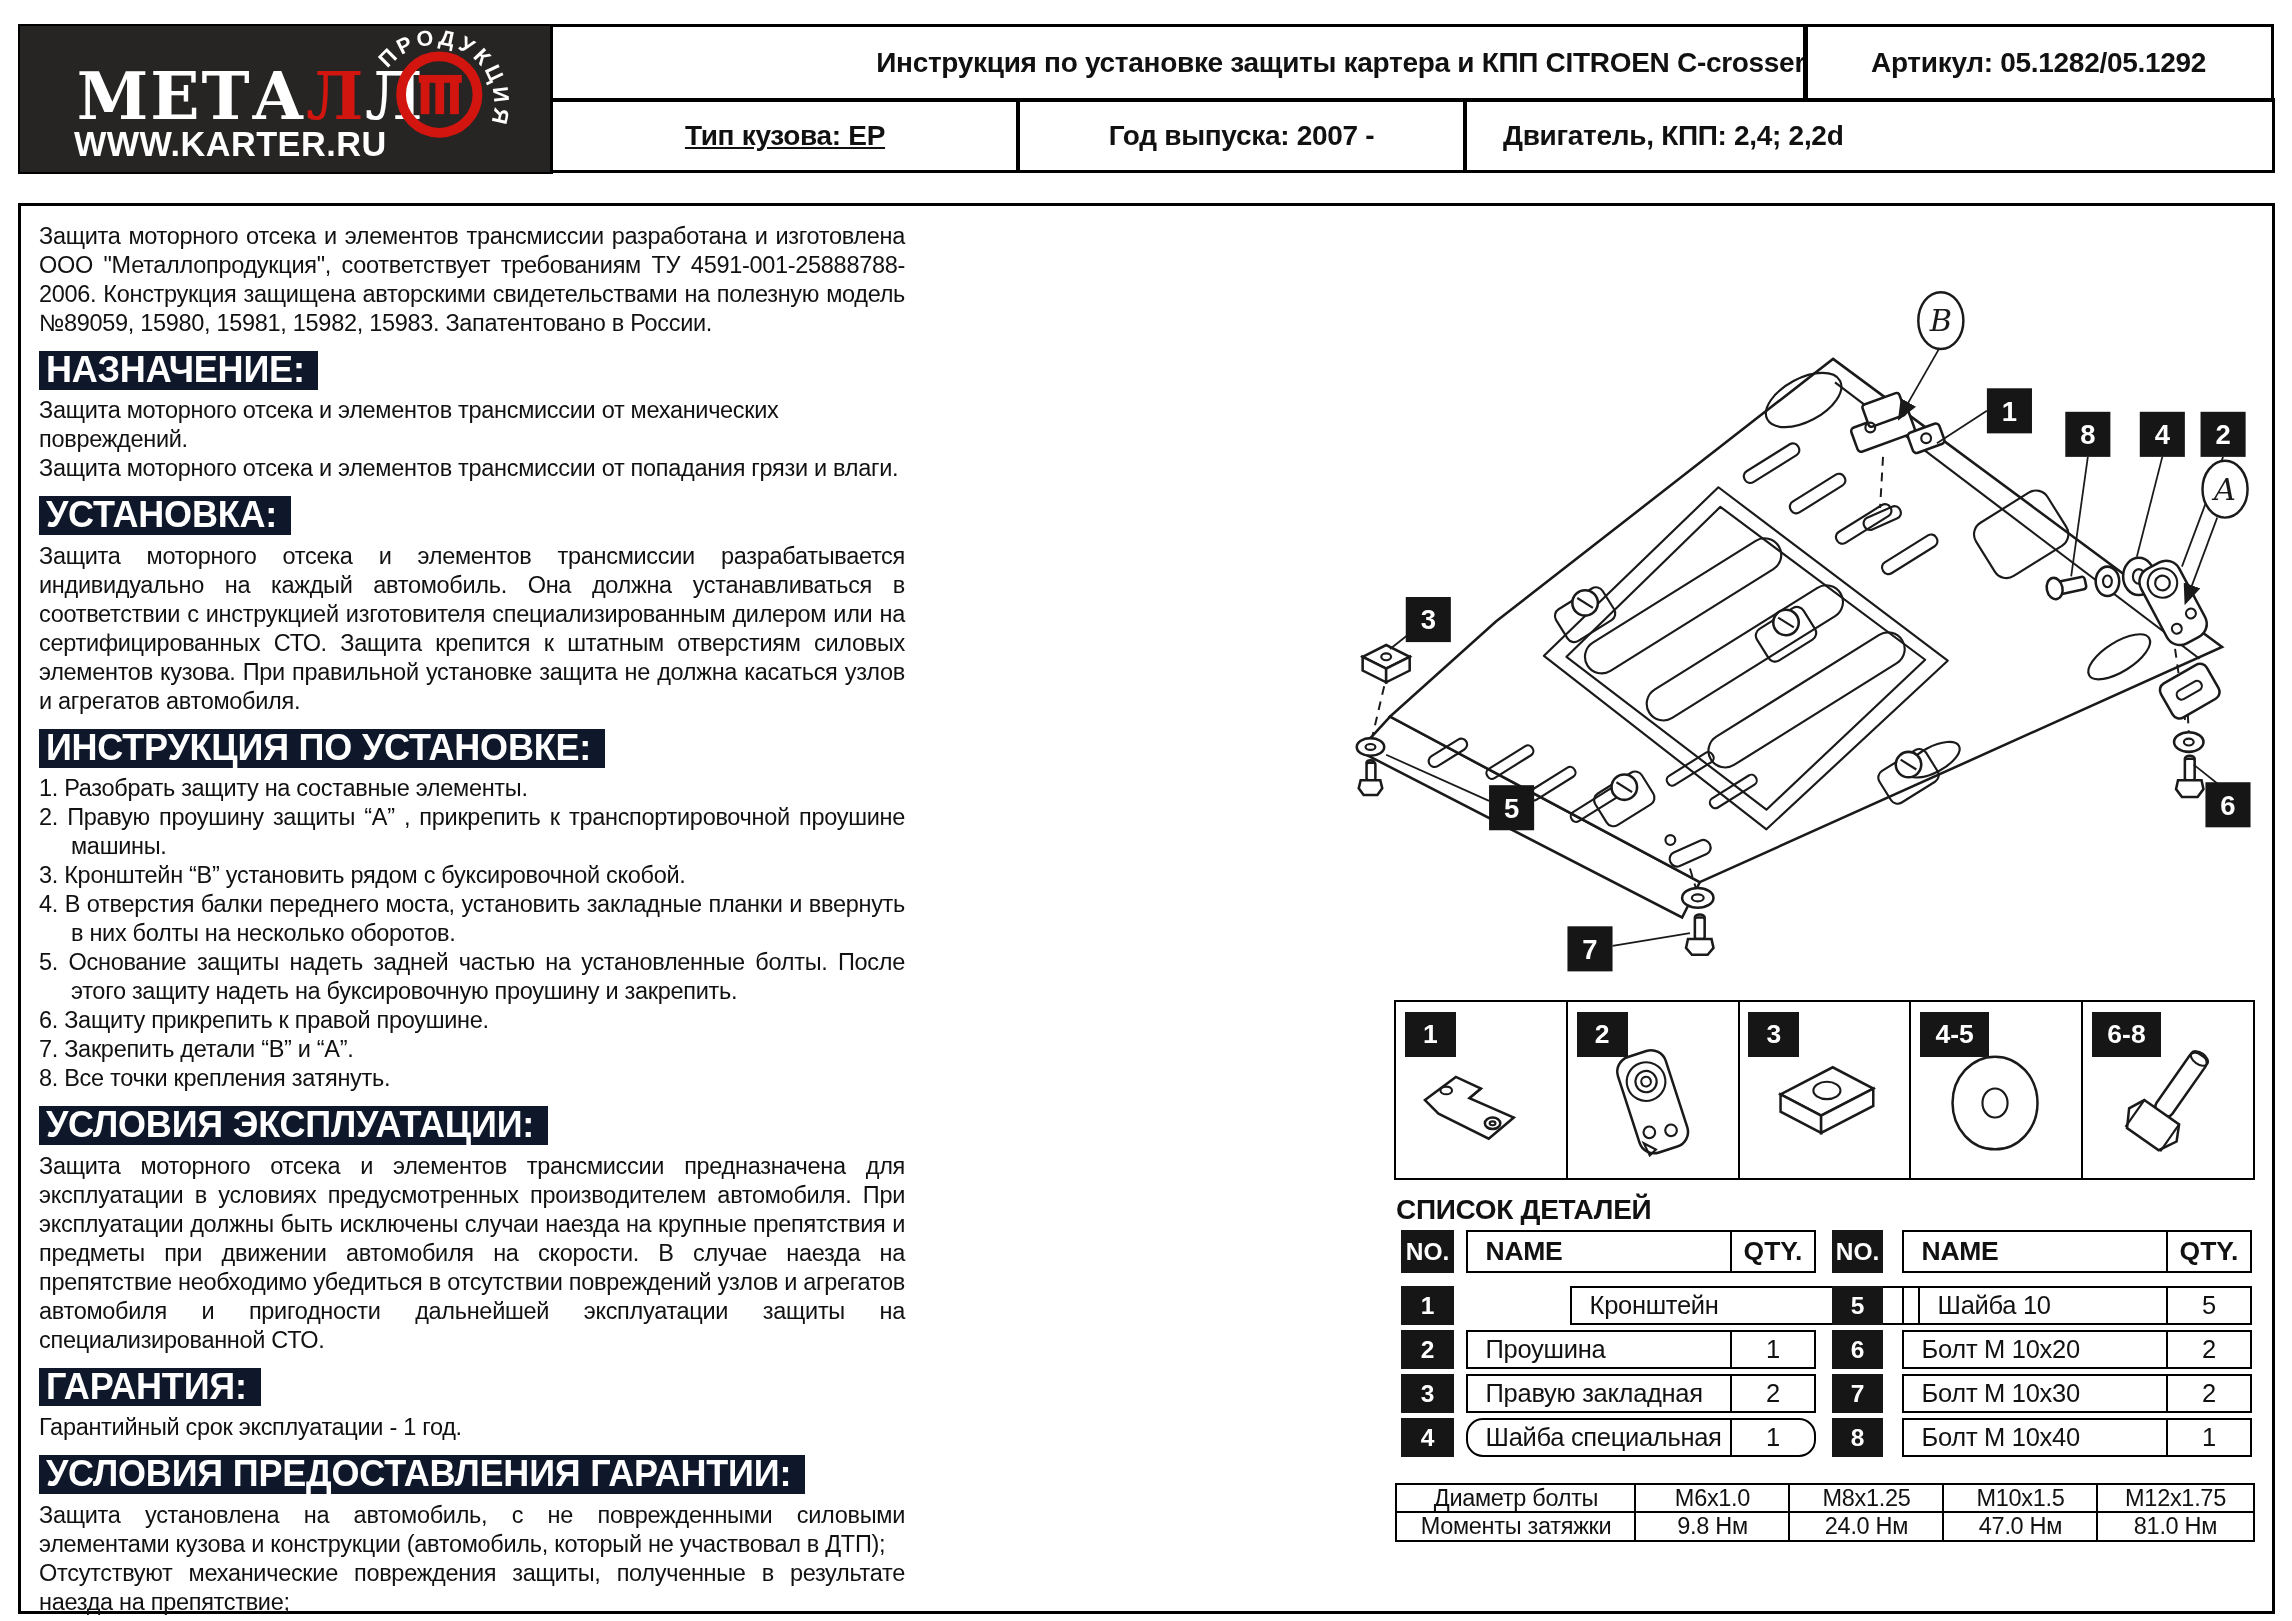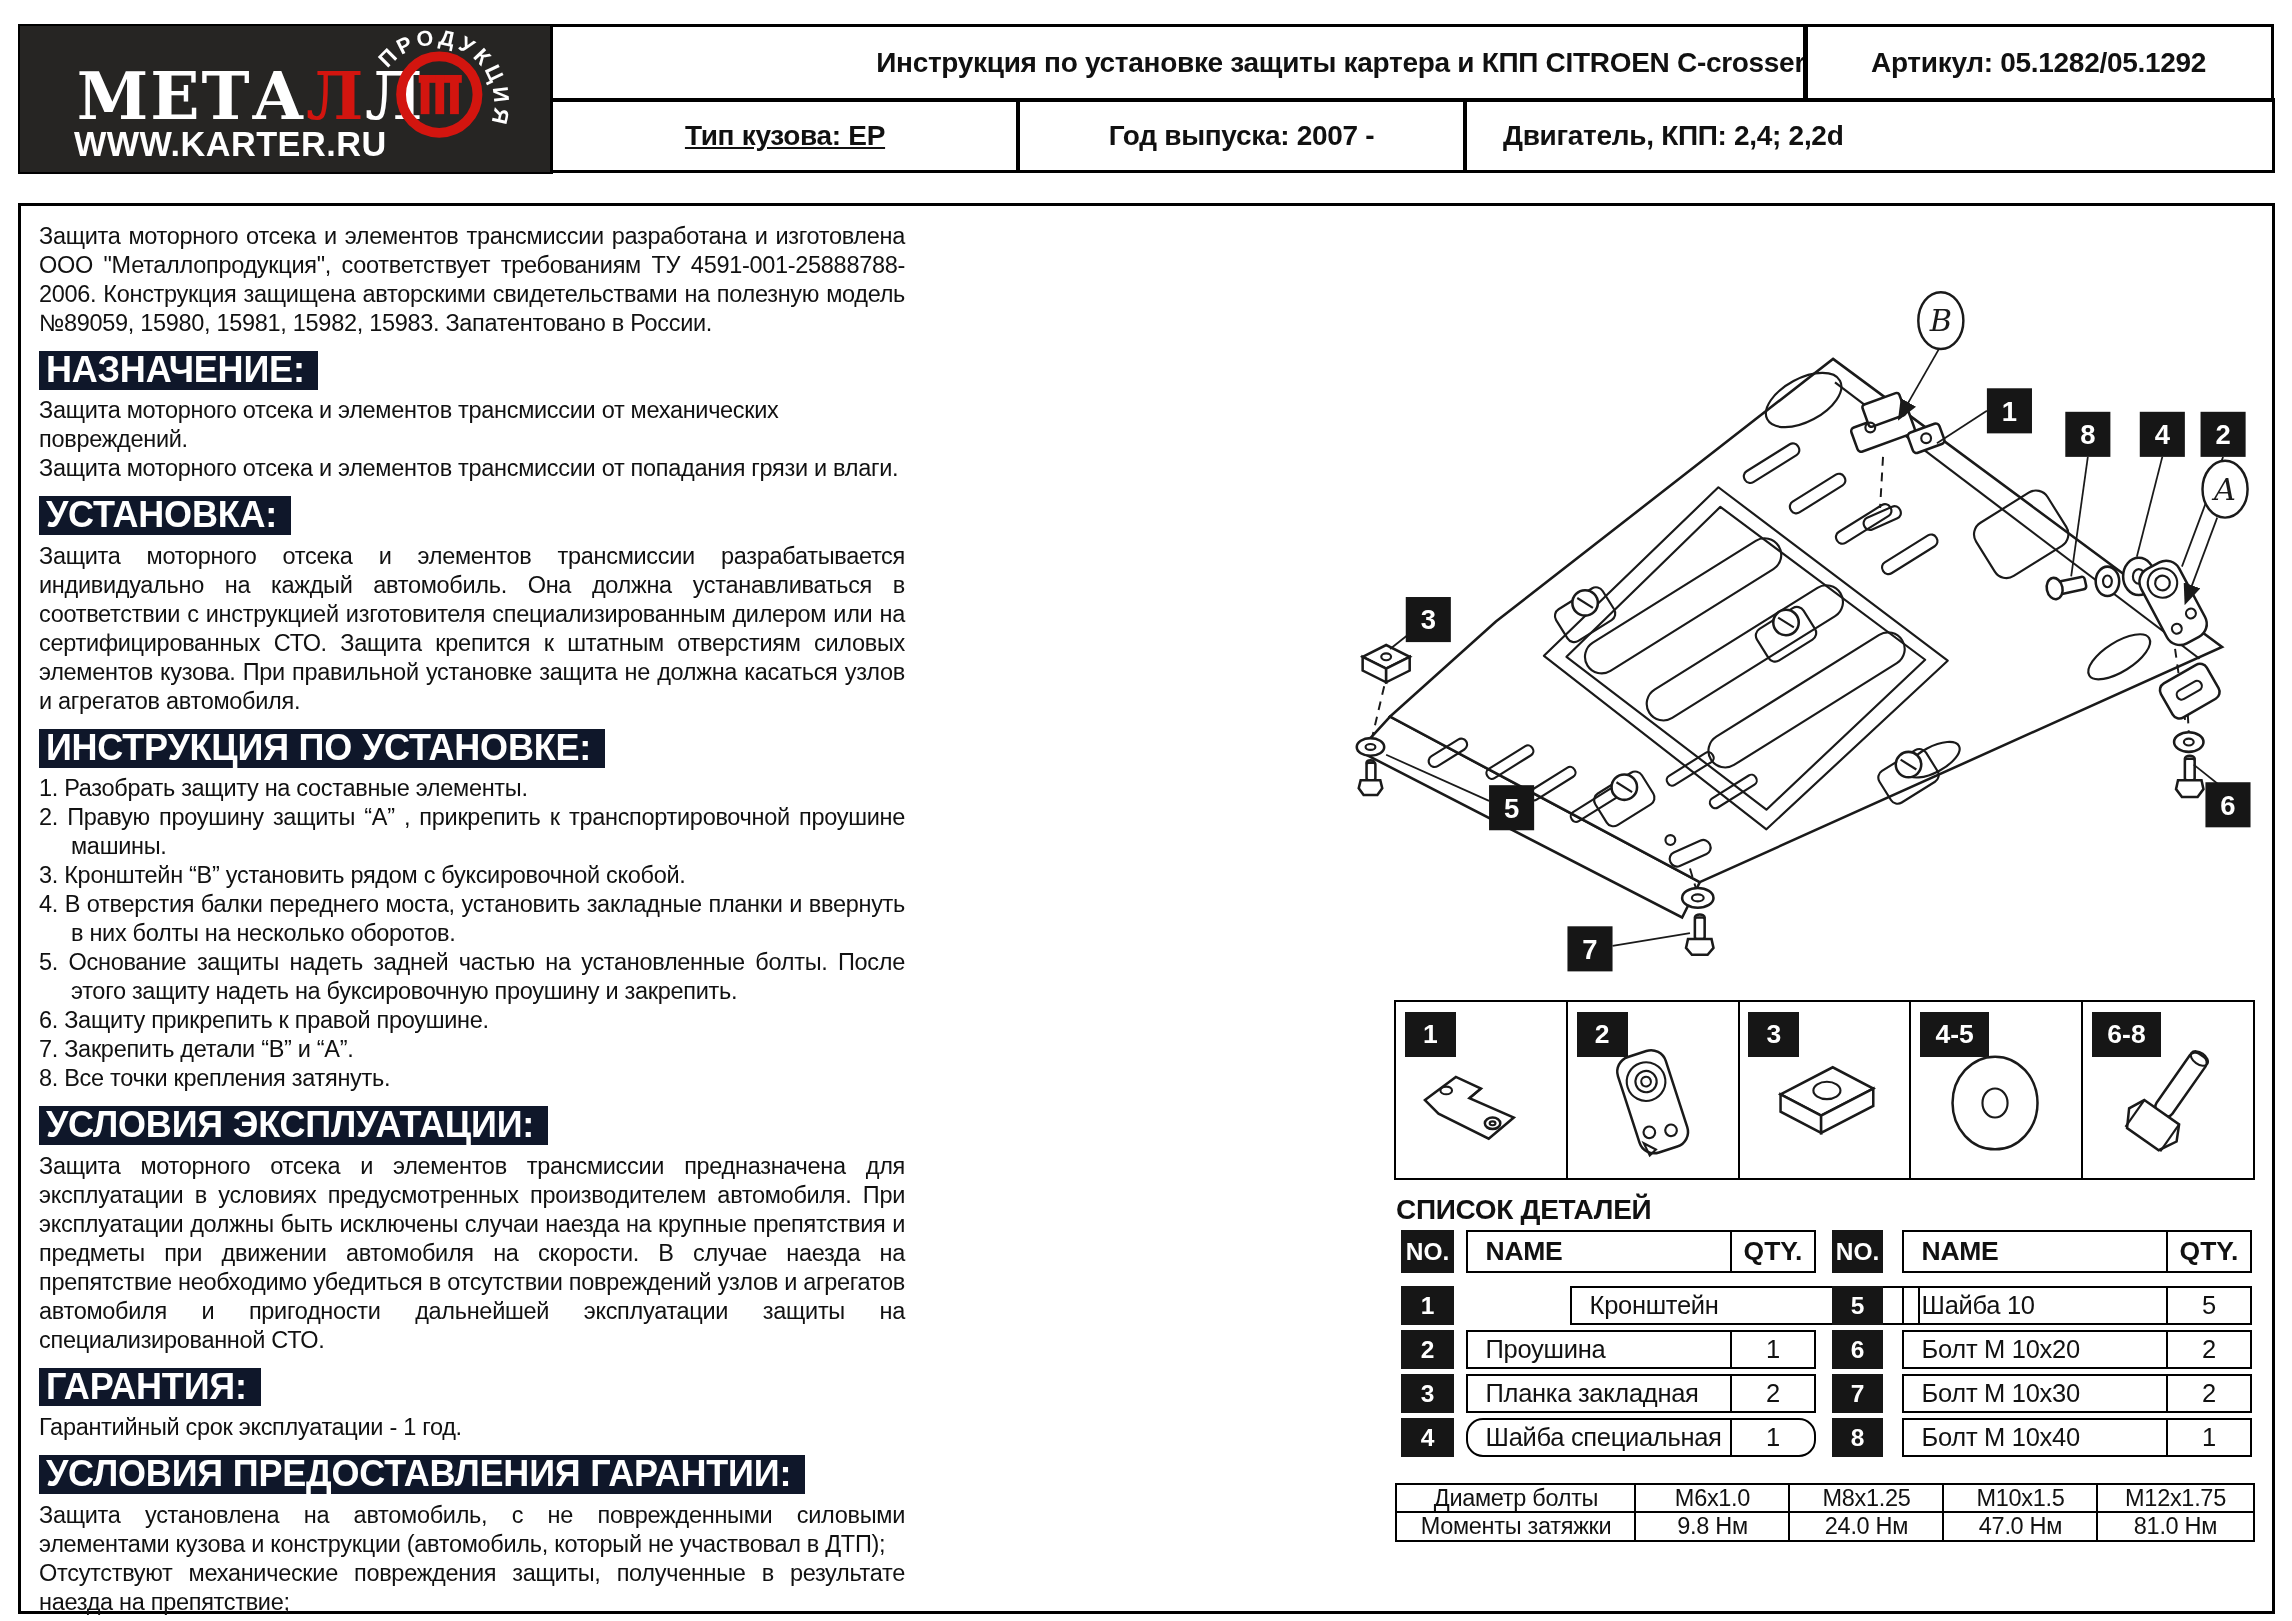--- a/index.html
+++ b/index.html
@@ -377,37 +377,37 @@
     <div class="tname">Кронштейн</div>
     <div class="tqty">1</div>
   </div>
   <div class="abs no-chip" style="left:1401px;top:1330px;width:53px;height:39px;">2</div>
   <div class="abs tbox" style="left:1466px;top:1330px;width:350px;height:39px;">
     <div class="tname">Проушина</div>
     <div class="tqty">1</div>
   </div>
   <div class="abs no-chip" style="left:1401px;top:1374px;width:53px;height:39px;">3</div>
   <div class="abs tbox" style="left:1466px;top:1374px;width:350px;height:39px;">
-    <div class="tname">Планка закладная</div>
+    <div class="tname">Правую закладная</div>
     <div class="tqty">2</div>
   </div>
   <div class="abs no-chip" style="left:1401px;top:1418px;width:53px;height:39px;">4</div>
   <div class="abs tbox" style="left:1466px;top:1418px;width:350px;height:39px;border-radius:17px;">
     <div class="tname">Шайба специальная</div>
     <div class="tqty">1</div>
   </div>
 
   <div class="abs no-chip" style="left:1832px;top:1230px;width:51px;height:43px;">NO.</div>
   <div class="abs tbox thead" style="left:1902px;top:1230px;width:350px;height:43px;">
     <div class="tname">NAME</div>
     <div class="tqty">QTY.</div>
   </div>
 
   <div class="abs no-chip" style="left:1832px;top:1286px;width:51px;height:39px;">5</div>
-  <div class="abs tbox" style="left:1902px;top:1286px;width:350px;height:39px;">
+  <div class="abs tbox" style="left:1902px;top:1286px;width:350px;height:39px;padding-left:16px;">
     <div class="tname">Шайба 10</div>
     <div class="tqty">5</div>
   </div>
   <div class="abs no-chip" style="left:1832px;top:1330px;width:51px;height:39px;">6</div>
   <div class="abs tbox" style="left:1902px;top:1330px;width:350px;height:39px;">
     <div class="tname">Болт М 10х20</div>
     <div class="tqty">2</div>
   </div>
   <div class="abs no-chip" style="left:1832px;top:1374px;width:51px;height:39px;">7</div>
   <div class="abs tbox" style="left:1902px;top:1374px;width:350px;height:39px;">

